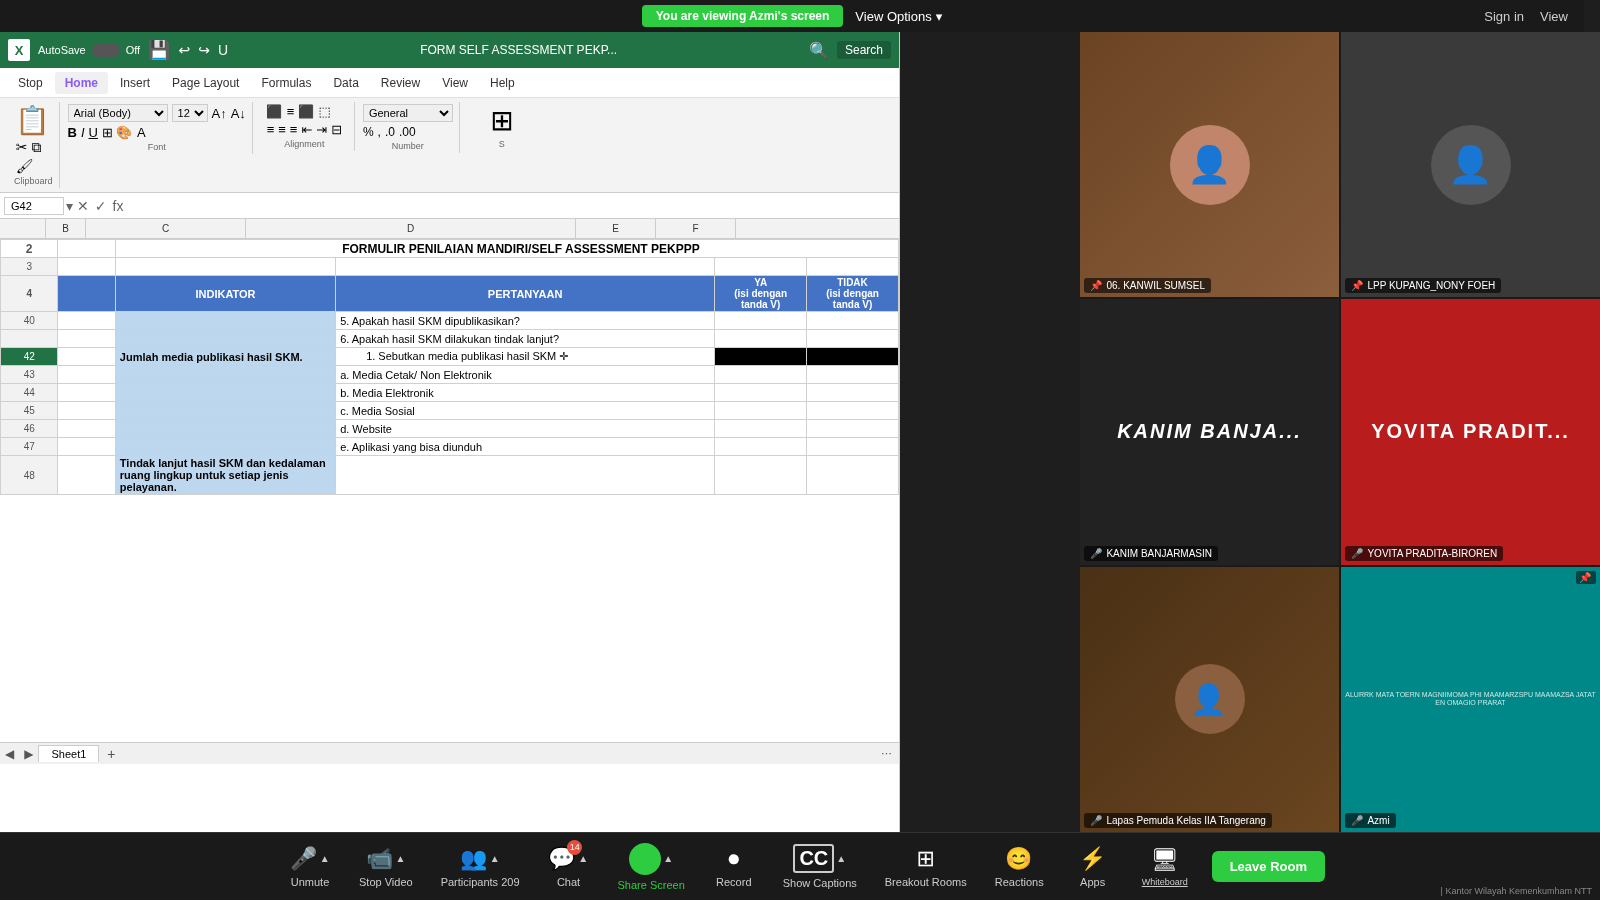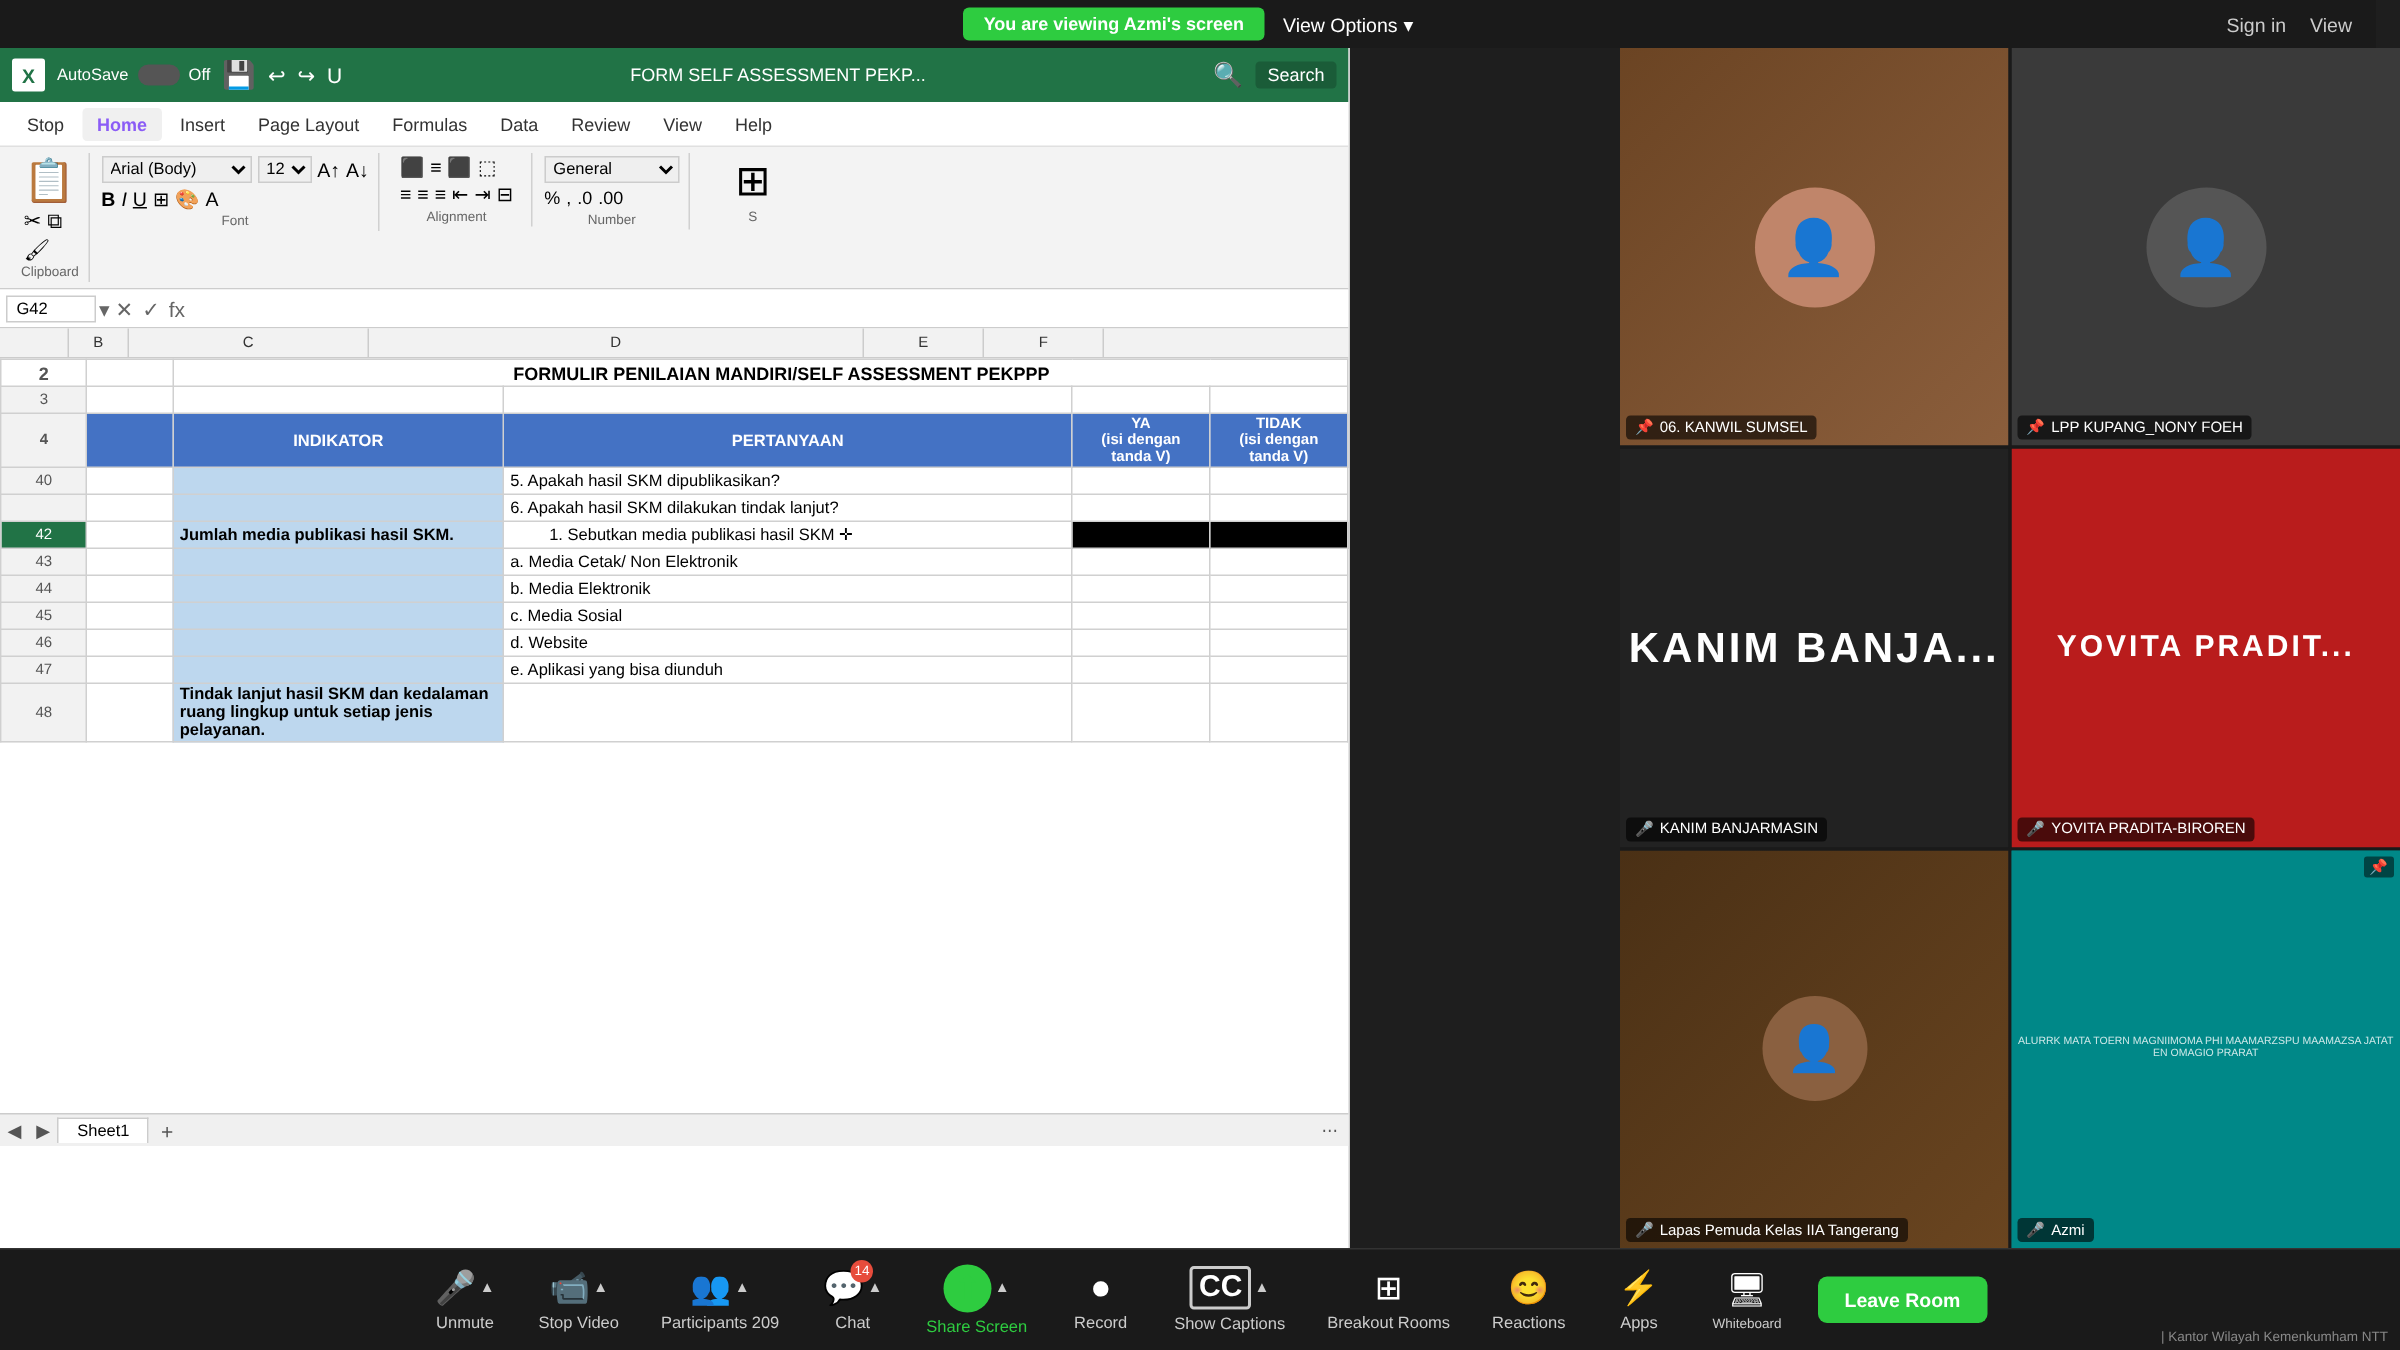--- a/index.html
+++ b/index.html
@@ -465,21 +465,21 @@
         <span style="font-size:36px;">👤</span>
       </div>
     </div>
     <div class="video-name-badge">
       <span>📌</span>
       <span>LPP KUPANG_NONY FOEH</span>
     </div>
   </div>
 
   <div class="video-tile" style="background:#1a1a1a;">
-    <div class="video-name-text-overlay" style="font-size:28px;background:#222;">KANIM  BANJA...</div>
+    <div class="video-name-text-overlay" style="font-size:20px;background:#222;font-style:italic;">KANIM  BANJA...</div>
     <div class="video-name-badge">
       <span style="color:#e74c3c;">🎤</span>
       <span>KANIM BANJARMASIN</span>
     </div>
   </div>
 
   <div class="video-tile" style="background:#1a1a1a;">
     <div class="video-name-text-overlay" style="font-size:20px;background:#b91c1c;">YOVITA  PRADIT...</div>
     <div class="video-name-badge">
       <span style="color:#e74c3c;">🎤</span>
@@ -577,19 +577,19 @@
     <span class="zoom-btn-label">Reactions</span>
   </div>
 
   <div class="zoom-btn">
     <span class="zoom-btn-icon" style="font-size:22px;">⚡</span>
     <span class="zoom-btn-label">Apps</span>
   </div>
 
   <div class="zoom-btn">
     <span class="zoom-btn-icon" style="font-size:22px;">🖥</span>
-    <span class="zoom-btn-label" style="font-size:9px;">Whiteboard</span>
+    <span class="zoom-btn-label" style="font-size:9px;text-decoration:underline;">Whiteboard</span>
   </div>
 
   <button class="leave-room-btn">Leave Room</button>
 
   <span style="position:absolute;right:8px;bottom:4px;font-size:9px;color:#888;">| Kantor Wilayah Kemenkumham NTT</span>
 </div>
 
 </body></html>

